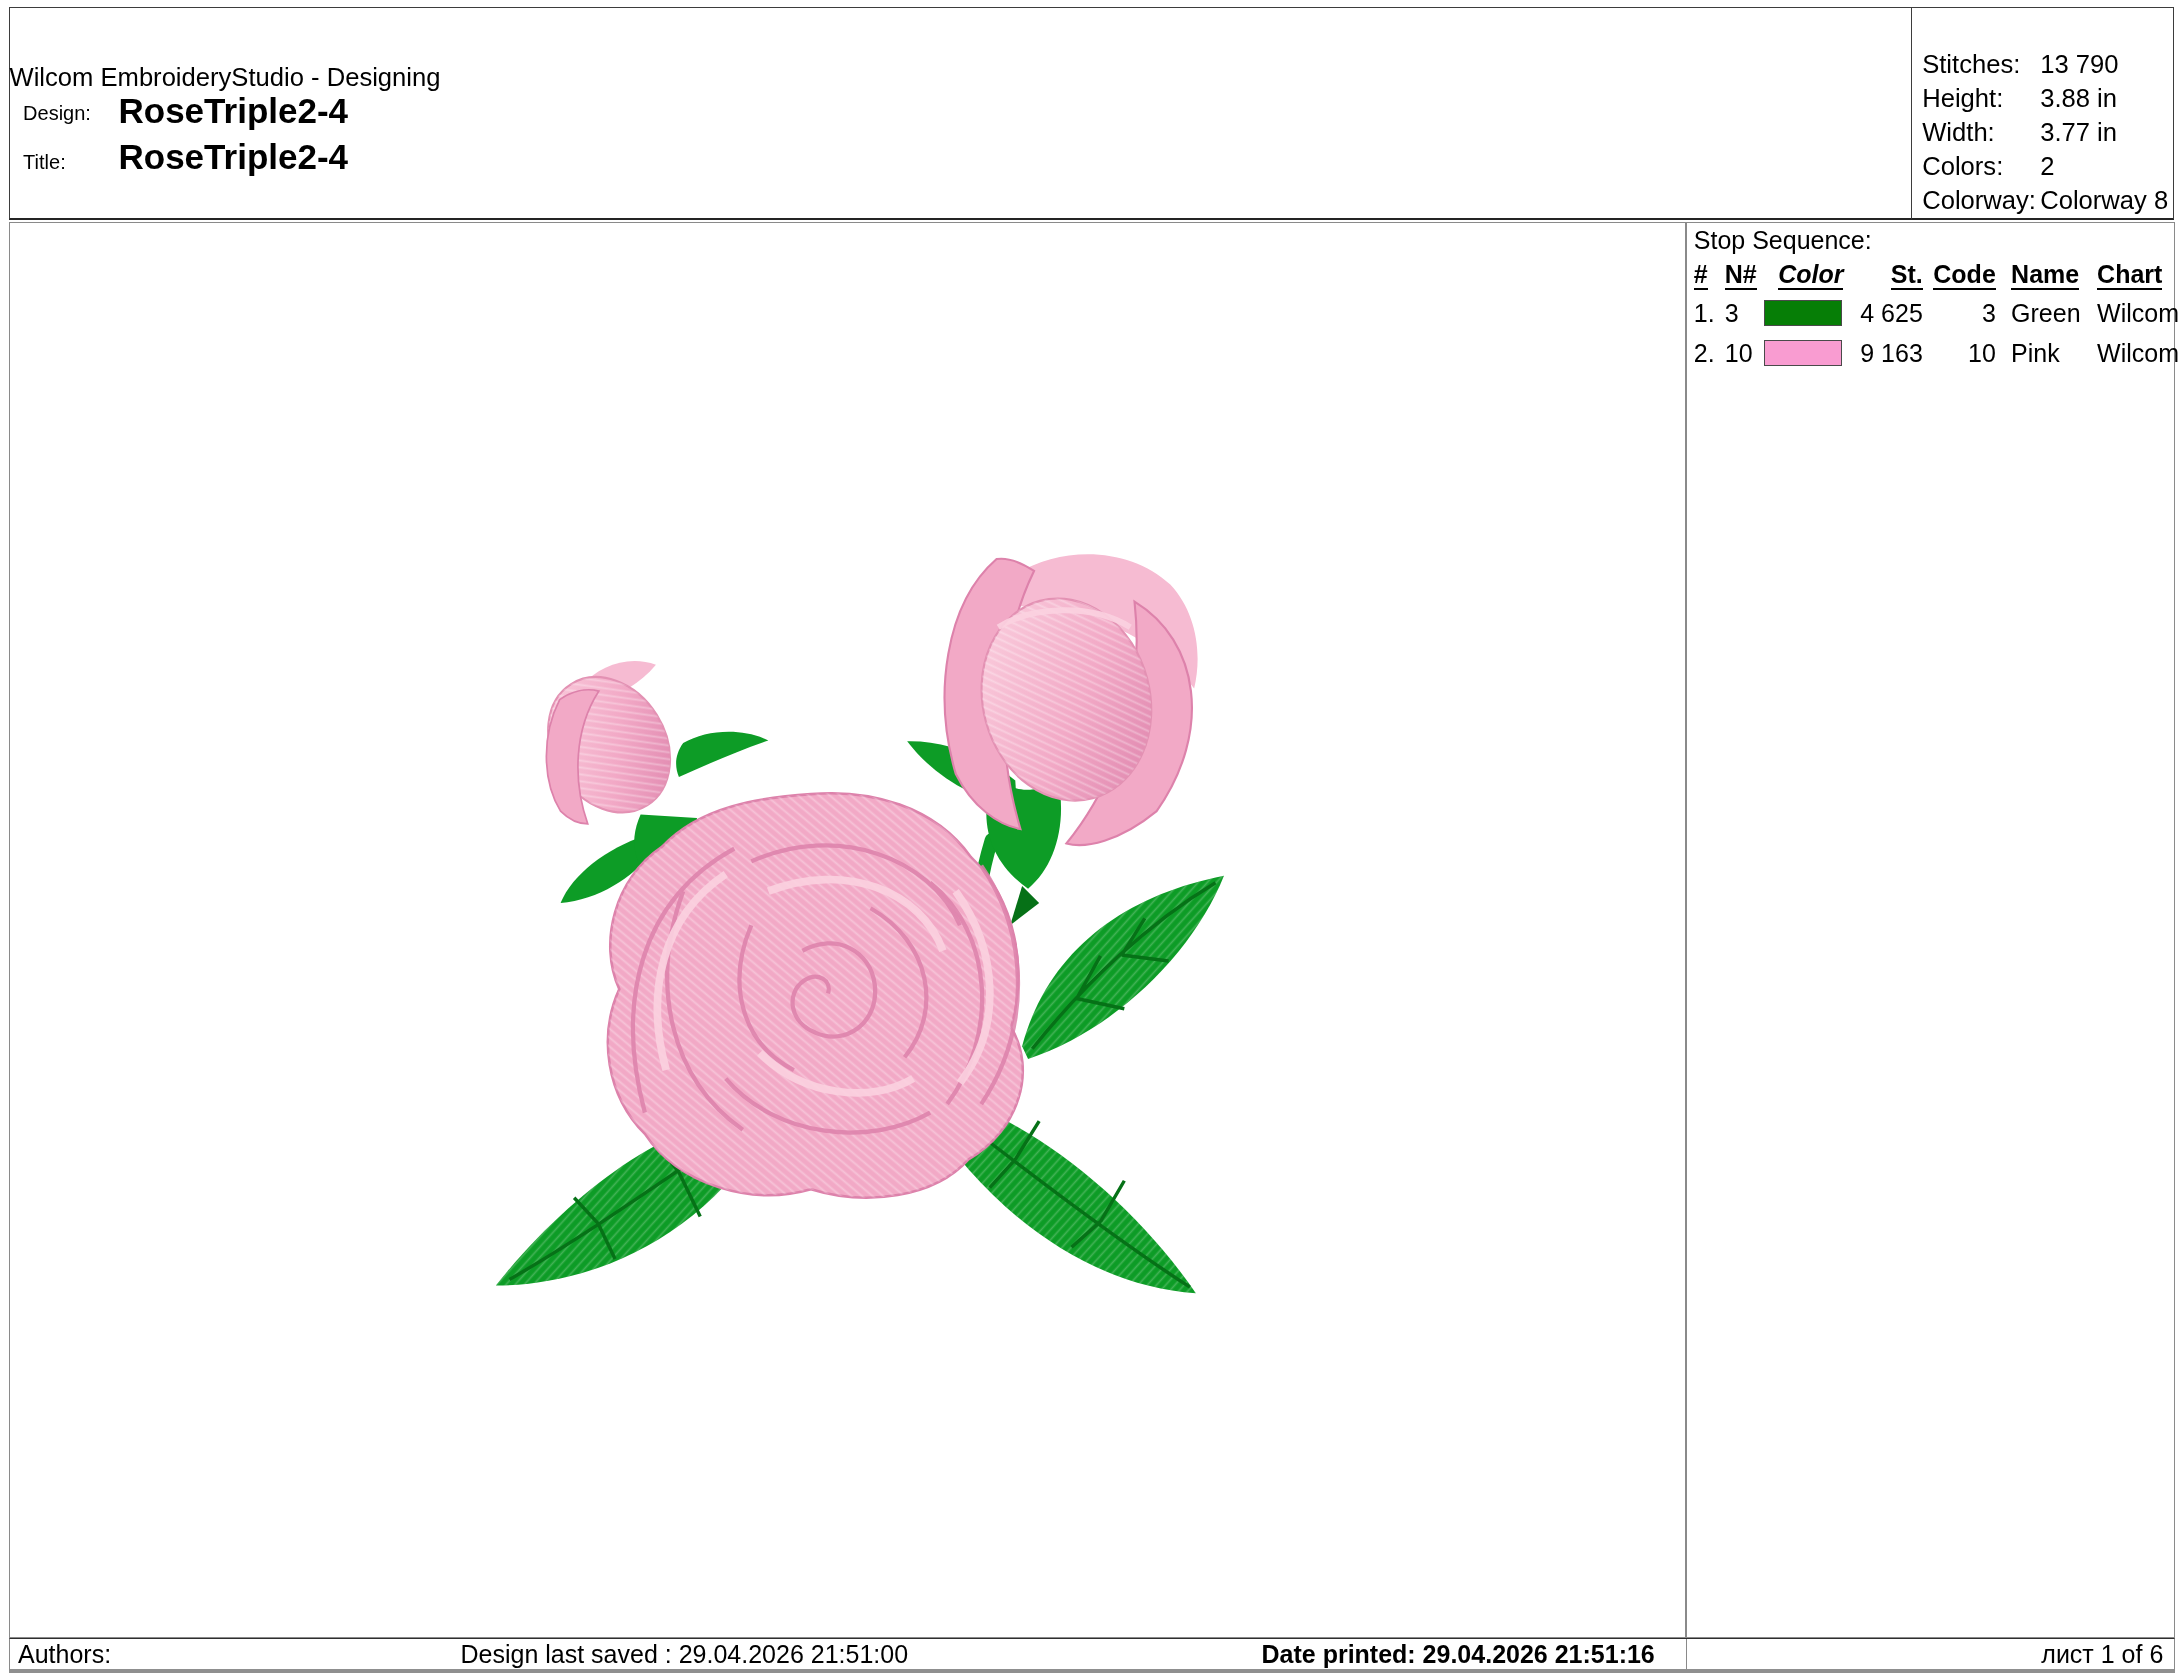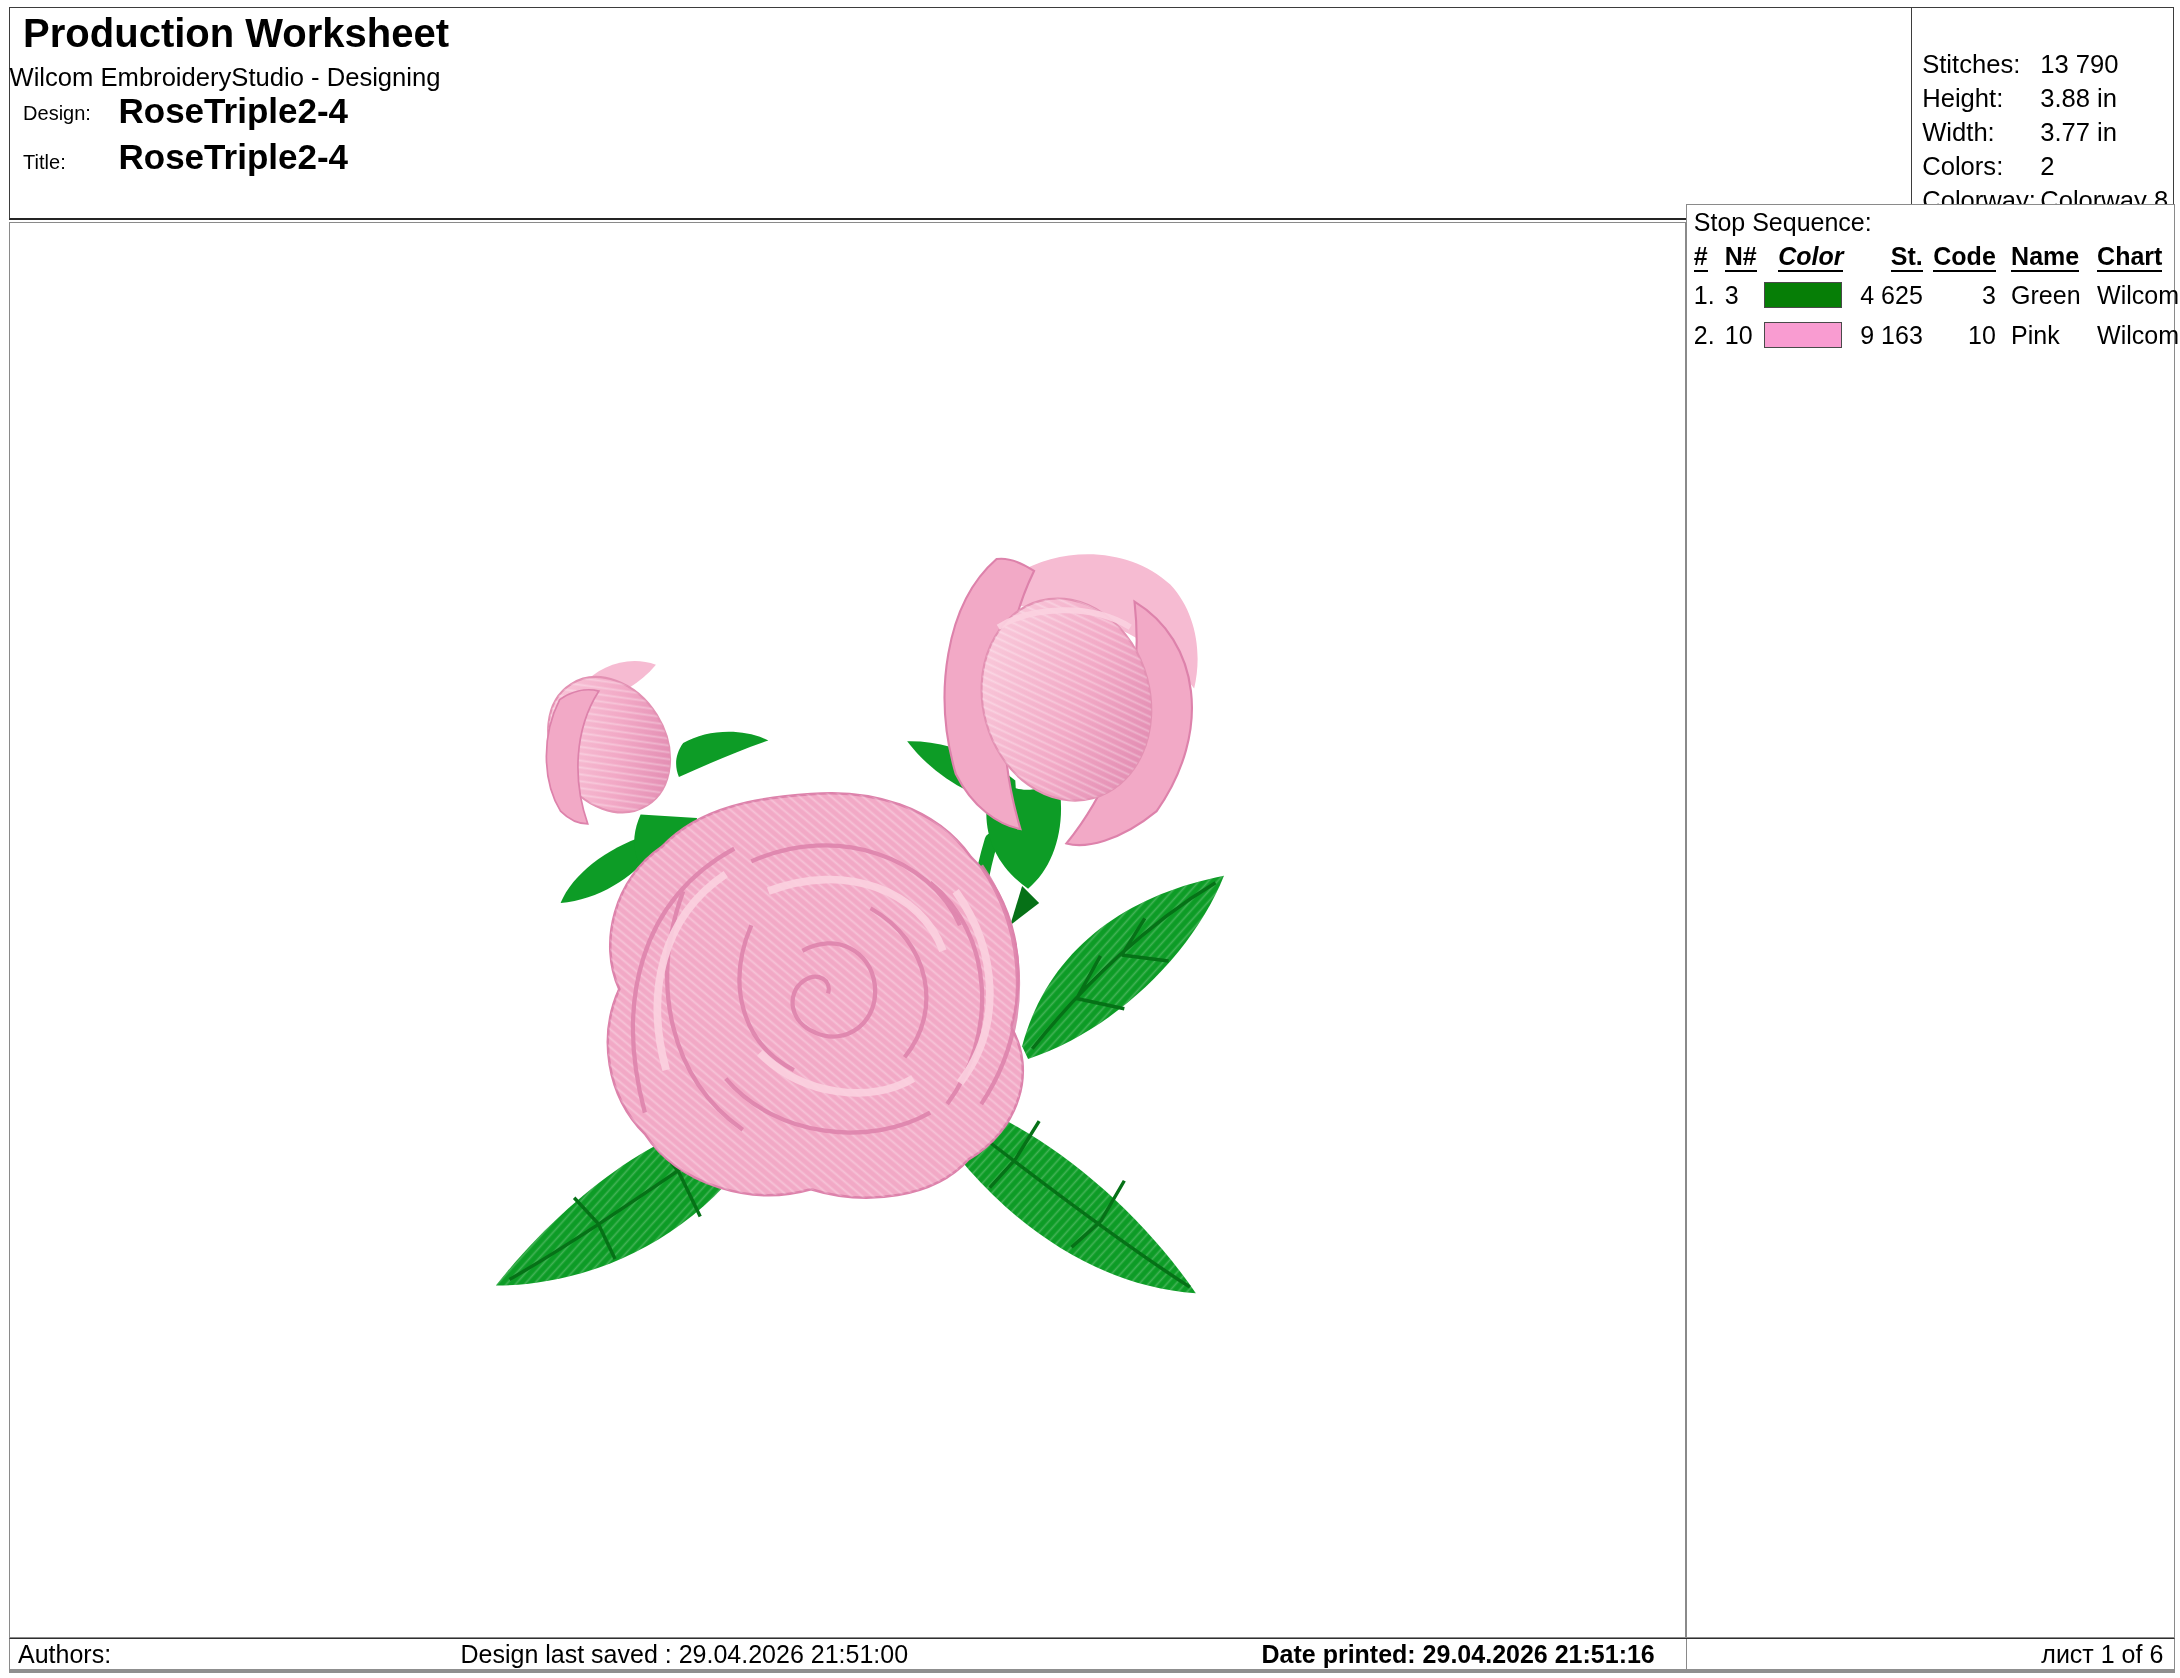--- a/index.html
+++ b/index.html
@@ -25,21 +25,21 @@
 
   .stats-list{padding:6.8px 0 0 10.2px;}
   .stat-row{height:34px;line-height:34px;font-size:25.6px;white-space:nowrap;}
   .stat-label{display:inline-block;width:118px;margin-top:32px;}
 
   
   #main-box{left:8.5px;top:222px;width:1677px;height:1416px;border:0.9px solid #8a8a8a;}
   #design-svg{position:absolute;left:460px;top:302px;width:767px;height:792px;}
 
   
-  #seq-box{left:1686px;top:204px;width:489px;height:171px;border:0.9px solid #8a8a8a;}
+  #seq-box{left:1686px;top:222px;width:489px;height:171px;border:0.9px solid #8a8a8a;}
   #right-box{left:1686px;top:373px;width:489px;height:1265px;border:0.9px solid #8a8a8a;border-top:none;}
   .seq-title{margin:3.4px 0 1.7px 6.8px;font-size:25px;}
   table.seq{border-collapse:collapse;table-layout:fixed;width:474px;margin-left:6.8px;font-size:25px;}
   table.seq td,table.seq th{padding:0;vertical-align:middle;white-space:nowrap;overflow:visible;}
   table.seq tr.hdr{height:36px;}
   table.seq tr.row{height:40px;}
   th .u{font-weight:bold;border-bottom:2.6px solid #000;padding-bottom:0.9px;display:inline-block;line-height:1.05;}
   .c-num{width:31px;text-align:left;}
   .c-n{width:39px;text-align:left;}
   .c-color{width:94px;text-align:center;font-style:italic;}
@@ -55,21 +55,20 @@
   #ft-authors{left:8.5px;}
   #ft-saved{left:451px;}
   #ft-printed{left:1252px;font-weight:bold;}
   #ft-sheet{right:10.2px;}
   #ft-divider{position:absolute;left:1676px;top:0;bottom:0;width:0.9px;background:#8a8a8a;}
 </style>
 </head>
 <body>
 
 <div class="box" id="header-box">
-  <div class="abs ws-title">Production Worksheet</div>
   <div class="abs ws-subtitle">Wilcom EmbroideryStudio - Designing</div>
   <div class="abs fld-label" id="design-label">Design:</div>
   <div class="abs fld-value" id="design-value">RoseTriple2-4</div>
   <div class="abs fld-label" id="title-label">Title:</div>
   <div class="abs fld-value" id="title-value">RoseTriple2-4</div>
 </div>
 
 <div class="box" id="stats-box">
   <div class="stats-list">
     <div class="stat-row"><span class="stat-label">Stitches:</span><span>13 790</span></div>

